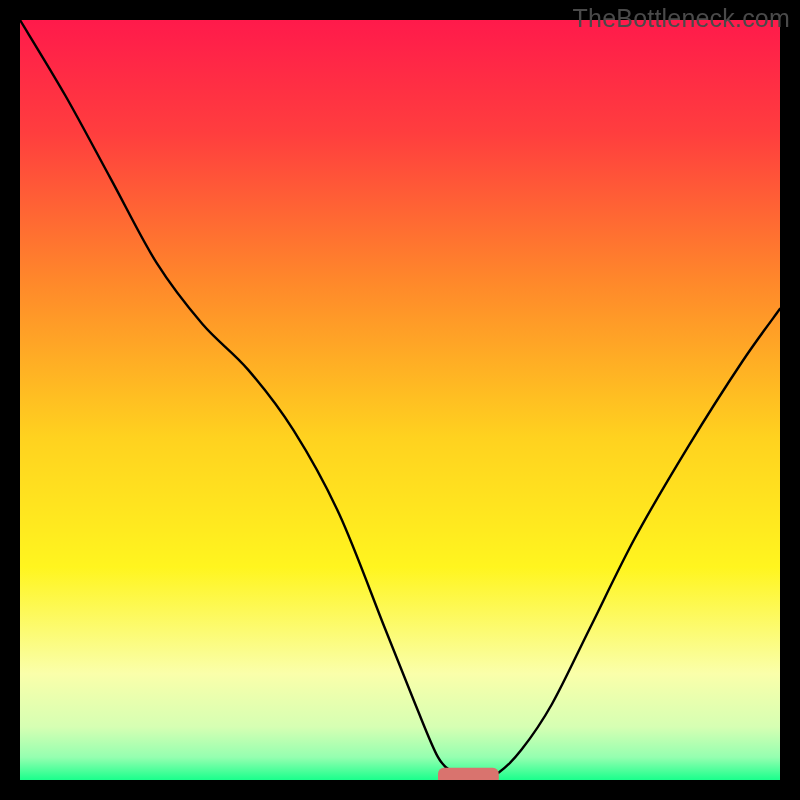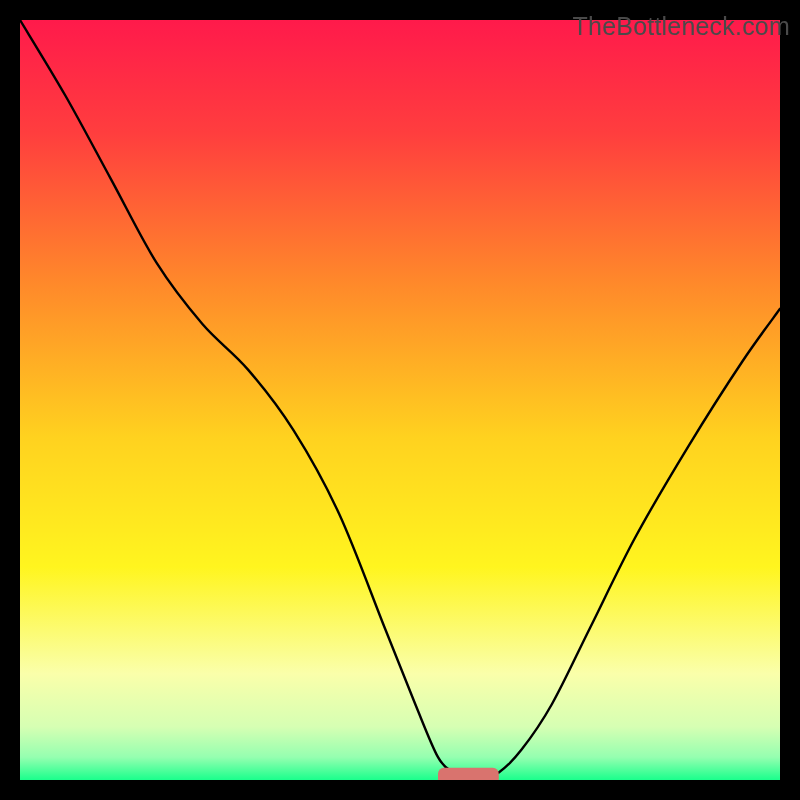--- a/index.html
+++ b/index.html
@@ -12,21 +12,21 @@
     font-family: Arial, Helvetica, sans-serif;
   }
   .frame {
     position: relative;
     width: 800px;
     height: 800px;
     background: #000;
   }
   .watermark {
     position: absolute;
-    top: 12px;
+    top: 4px;
     right: 10px;
     font-size: 25px;
     font-weight: 400;
     color: #4a4a4a;
     letter-spacing: 0.2px;
     z-index: 10;
   }
   .plot {
     position: absolute;
     left: 20px;

